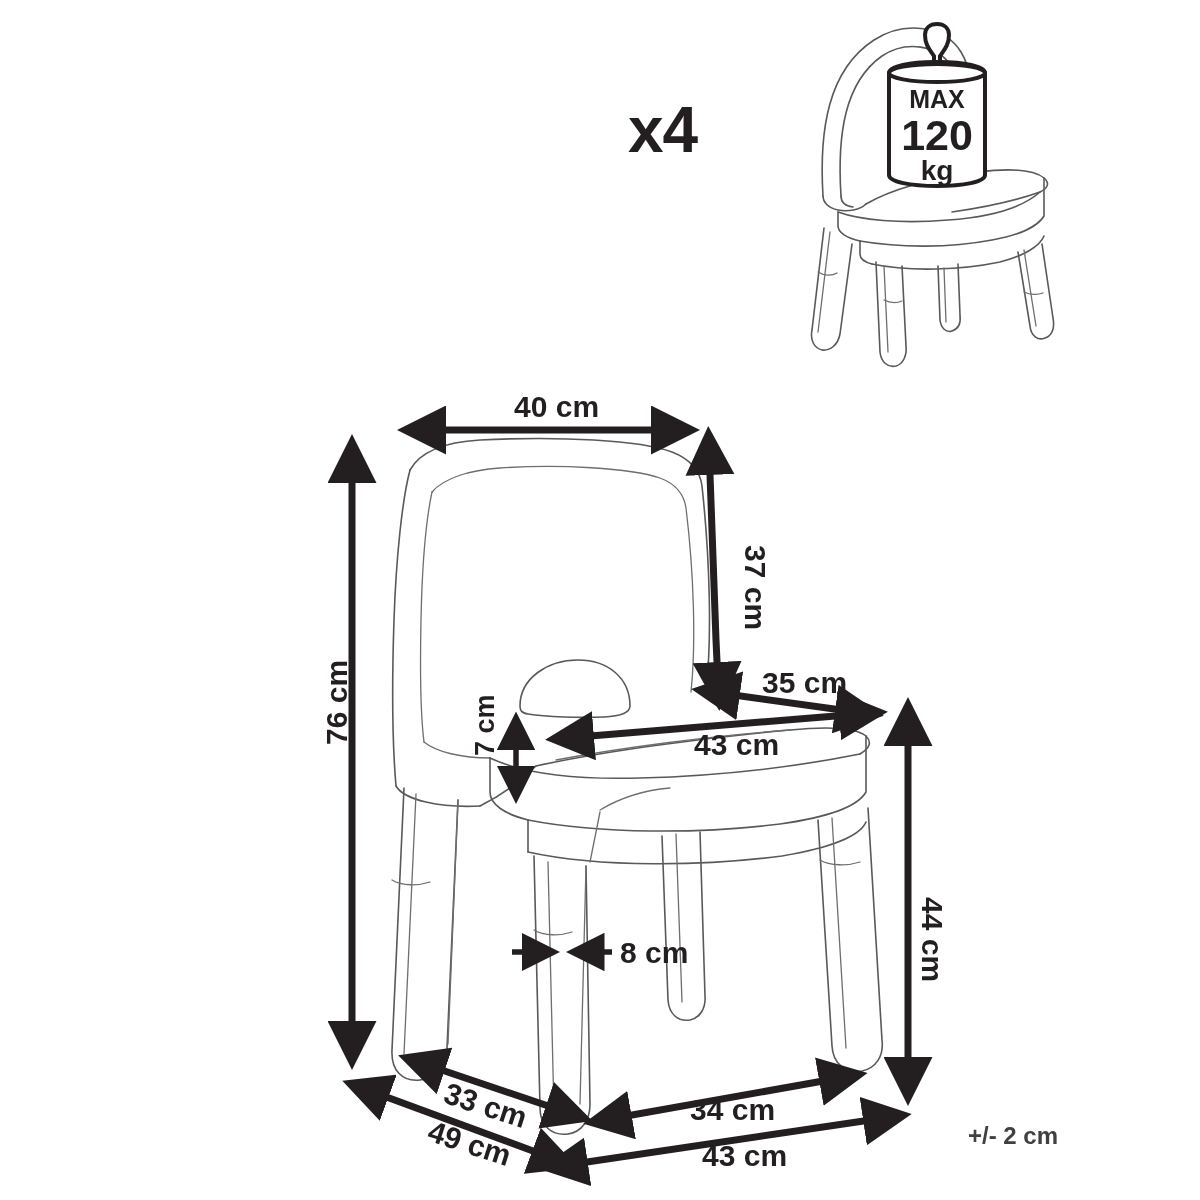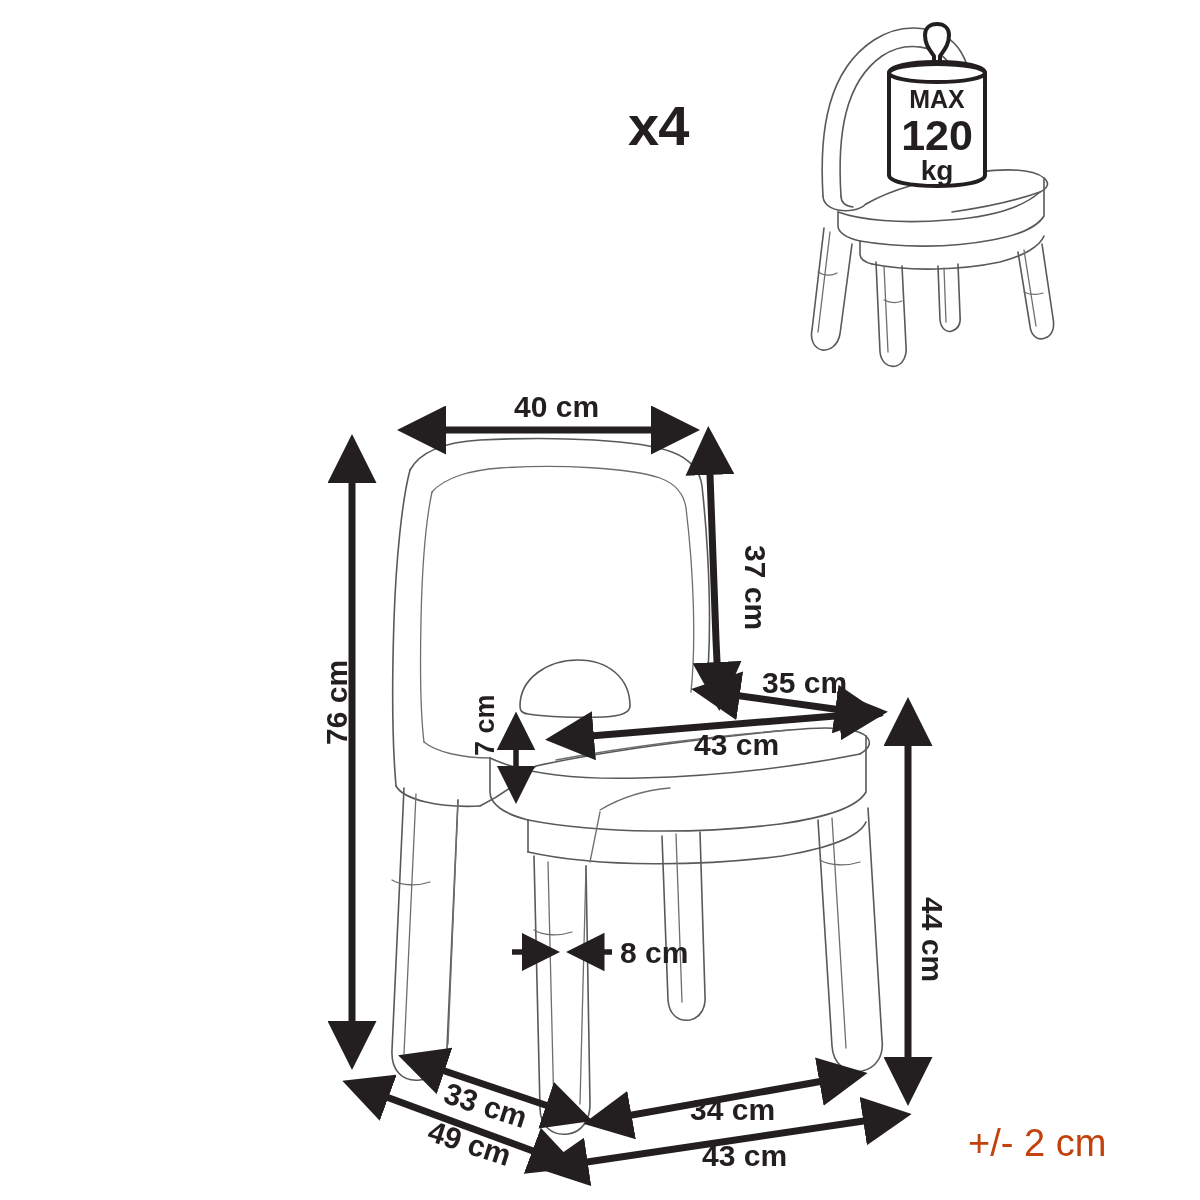--- a/index.html
+++ b/index.html
@@ -21,32 +21,32 @@
     top: 0;
     width: 1200px;
     height: 1200px;
   }
   .qty-label {
     position: absolute;
     left: 628px;
     top: 93px;
     font-family: "Liberation Sans", sans-serif;
     font-weight: bold;
-    font-size: 56px;
+    font-size: 64px;
     color: #231f20;
     letter-spacing: -1px;
   }
   .tolerance-label {
     position: absolute;
     left: 968px;
     top: 1122px;
     font-family: "Liberation Sans", sans-serif;
-    font-weight: normal;
-    font-size: 38px;
-    color: #c2410c;
+    font-weight: bold;
+    font-size: 24px;
+    color: #404040;
   }
   
   text.dim {
     font-family: "Liberation Sans", sans-serif;
     font-weight: bold;
     fill: #231f20;
   }
   text.weighttext {
     font-family: "Liberation Sans", sans-serif;
     font-weight: bold;

